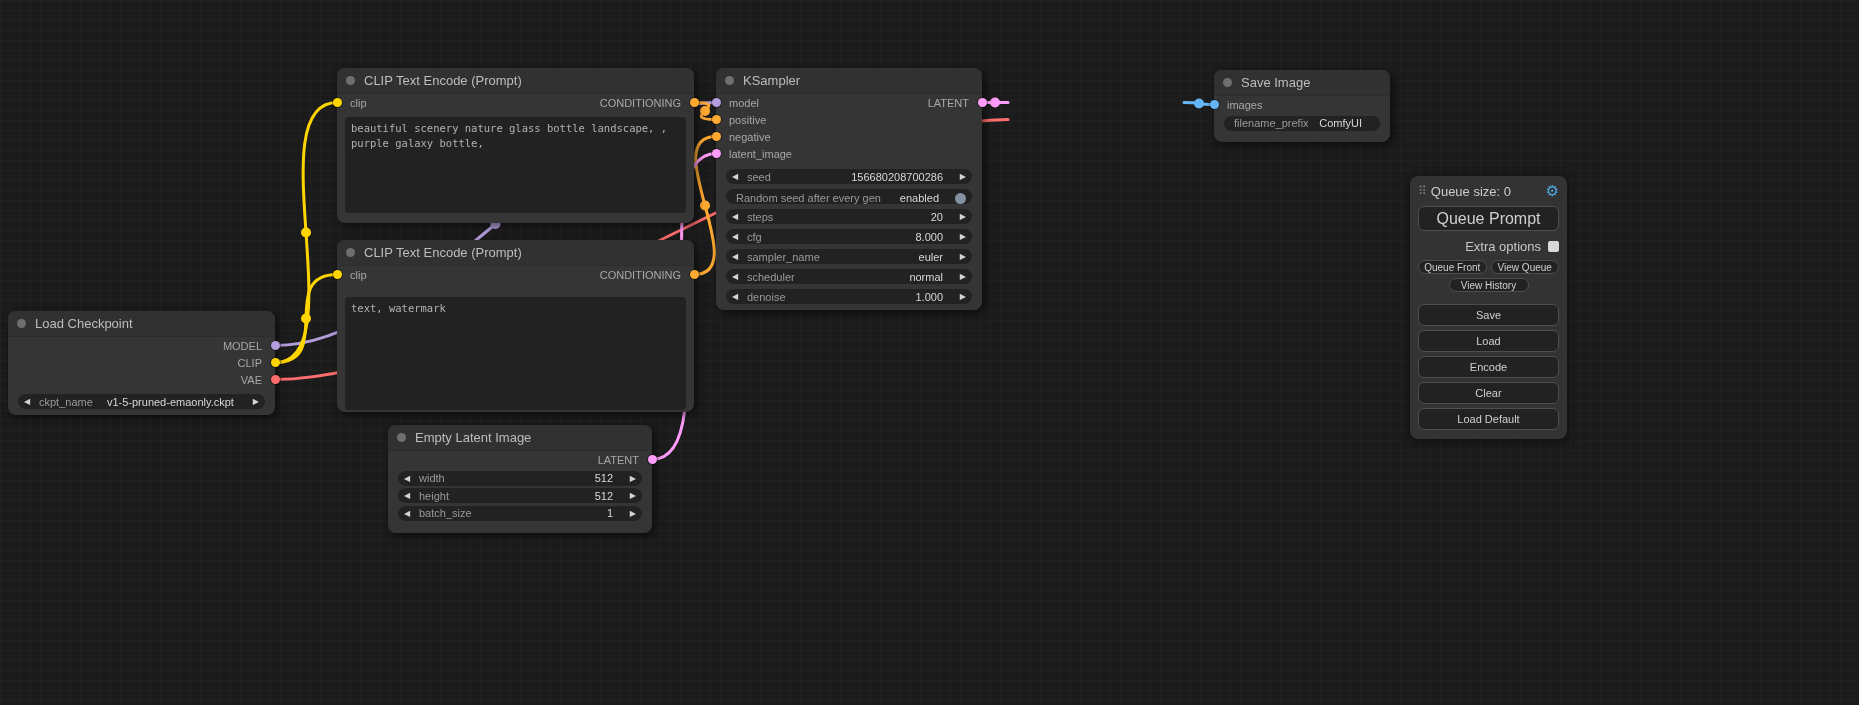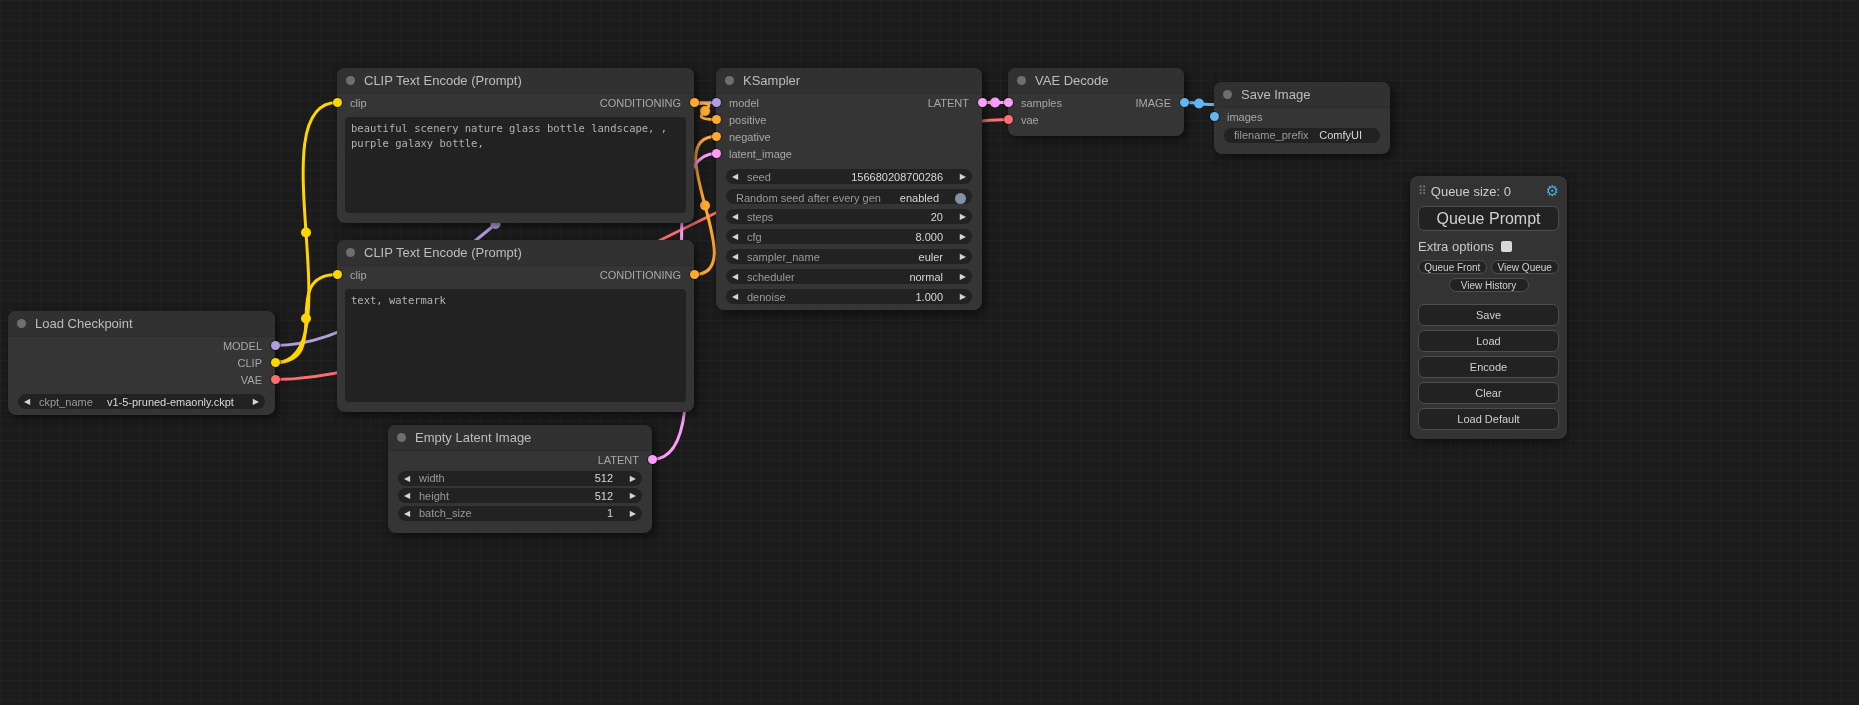--- a/index.html
+++ b/index.html
@@ -49,21 +49,21 @@
     background:#333333; border-radius:8px; box-shadow:0 2px 10px rgba(0,0,0,0.6);
     padding:5px 8px 9px; }
   .qp-header { display:flex; align-items:center; height:20px; color:#cccccc; font-size:13px; }
   .qp-drag { color:#787878; font-size:12px; margin-right:4px; }
   .qp-title { flex:1; }
   .qp-gear { color:#4fa9e0; font-size:15px; }
   .qp-btn { display:block; width:100%; background:#222222; border:1px solid #4e4e4e;
     border-radius:6px; color:#d0d0d0; text-align:center; font-family:inherit; cursor:pointer; }
   .qp-btn.big { font-size:16px; height:25px; margin-top:5px; }
   .qp-btn.med { font-size:11px; height:22px; margin-top:4px; }
-  .qp-extra { display:flex; align-items:center; justify-content:flex-start; gap:7px;
+  .qp-extra { display:flex; align-items:center; justify-content:flex-end; gap:7px;
     color:#c8c8c8; font-size:13px; margin-top:8px; }
   .qp-checkbox { width:11px; height:11px; background:#d9d9d9; border-radius:2px; }
   .qp-small-row { display:flex; gap:4px; margin-top:6px; }
   .qp-btn.small { font-size:10px; height:14px; border-radius:7px; padding:0 4px; flex:1; width:auto; }
   .qp-btn.vh { width:80px; margin:4px auto 0; font-size:10px; height:14px; border-radius:7px; }
   .qp-btn.first-med { margin-top:12px; }
 </style>
 </head>
 <body>
 
@@ -141,21 +141,21 @@
     <div class="node-title">
       <span class="title-dot"></span>
       <span>CLIP Text Encode (Prompt)</span>
     </div>
     <div class="row">
       <span class="port in" style="--c: #FFD500;"></span>
       <span class="in-label">clip</span>
       <span class="out-label">CONDITIONING</span>
       <span class="port out" style="--c: #FFA931;"></span>
     </div>
-    <div class="prompt-text" style="height:113px;margin-top:6px;">text, watermark</div>
+    <div class="prompt-text" style="height:113px;margin-top:14px;">text, watermark</div>
   </div>
 
   <div class="node" style="left:388px;top:425px;width:264px;height:108px;">
     <div class="node-title">
       <span class="title-dot"></span>
       <span>Empty Latent Image</span>
     </div>
     <div class="row">
       <span class="out-label">LATENT</span>
       <span class="port out" style="--c: #FF9CF9;"></span>
@@ -239,38 +239,22 @@
       <span class="arrow right">▶</span>
     </div>
     <div class="widget" style="margin-top:5px;">
       <span class="arrow">◀</span>
       <span class="w-label">denoise</span>
       <span class="w-value">1.000</span>
       <span class="arrow right">▶</span>
     </div>
   </div>
 
-  <div class="node" style="left:1008px;top:68px;width:176px;height:68px;">
-    <div class="node-title">
-      <span class="title-dot"></span>
-      <span>VAE Decode</span>
-    </div>
-    <div class="row">
-      <span class="port in" style="--c: #FF9CF9;"></span>
-      <span class="in-label">samples</span>
-      <span class="out-label">IMAGE</span>
-      <span class="port out" style="--c: #64B5F6;"></span>
-    </div>
-    <div class="row">
-      <span class="port in" style="--c: #FF6E6E;"></span>
-      <span class="in-label">vae</span>
-    </div>
-  </div>
-
-  <div class="node" style="left:1214px;top:82px;width:176px;height:72px;">
+
+  <div class="node" style="left:1214px;top:70px;width:176px;height:72px;">
     <div class="node-title">
       <span class="title-dot"></span>
       <span>Save Image</span>
     </div>
     <div class="row">
       <span class="port in" style="--c: #64B5F6;"></span>
       <span class="in-label">images</span>
     </div>
     <div class="widget">
       <span class="w-label">filename_prefix</span>

